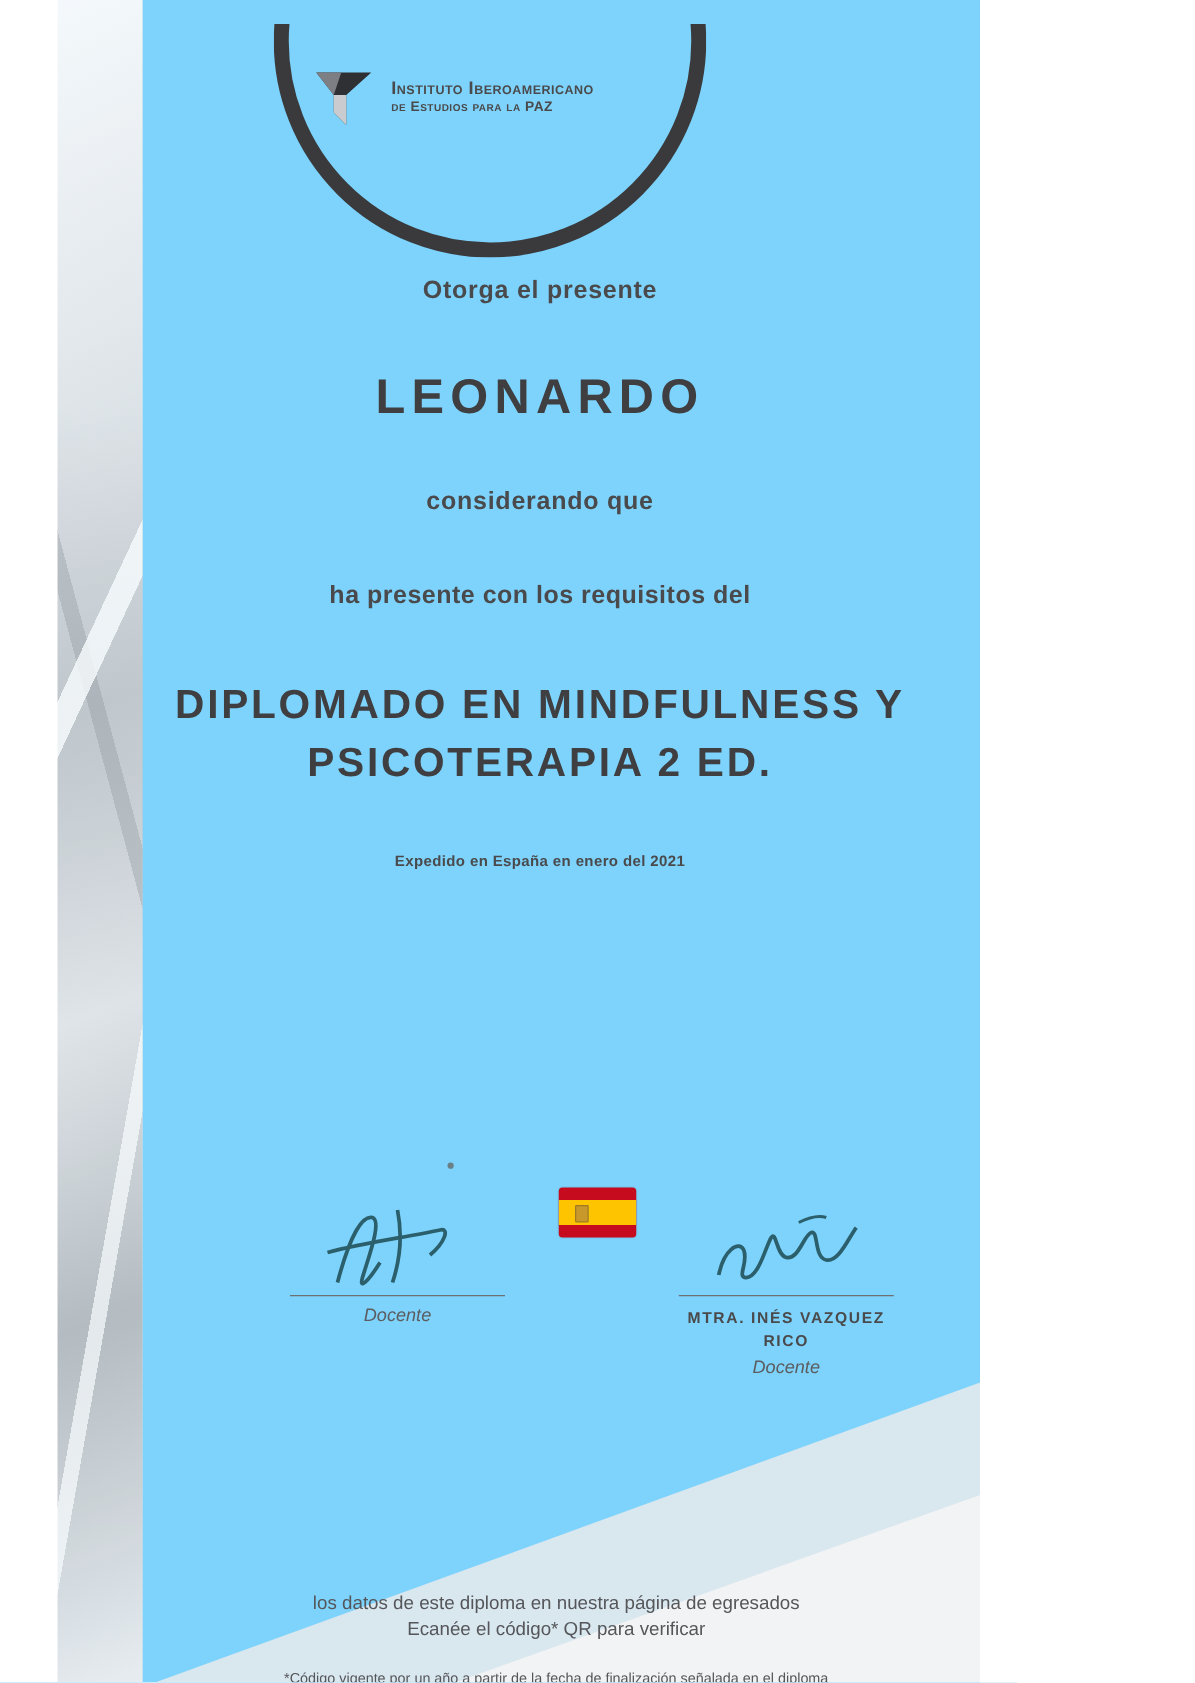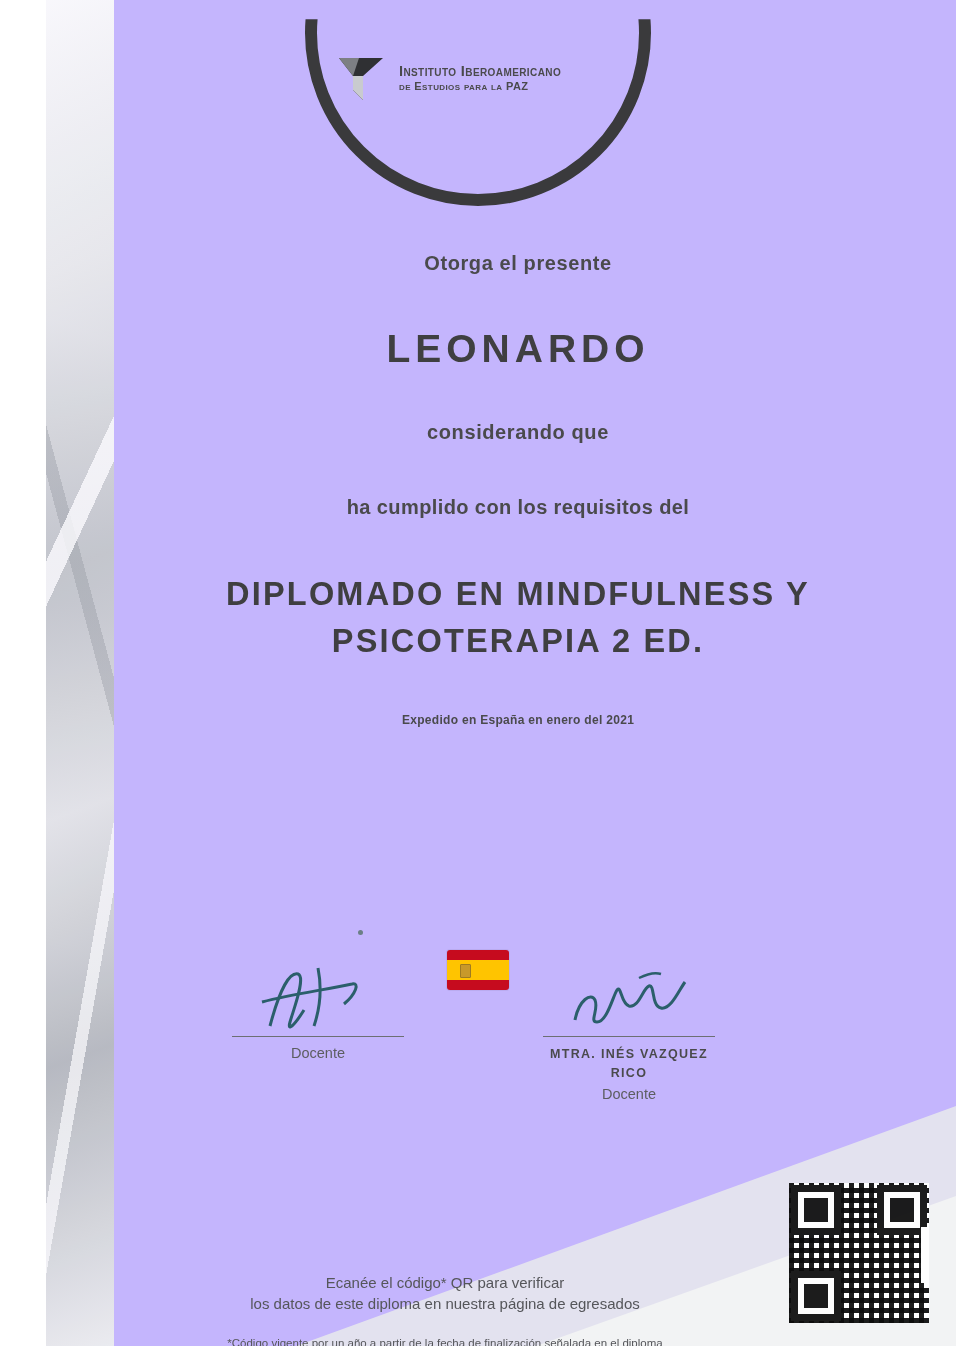--- a/index.html
+++ b/index.html
@@ -5,23 +5,23 @@
   html, body {
     margin: 0;
     padding: 0;
     background: #ffffff;
   }
   body {
     font-family: "Liberation Sans", sans-serif;
   }
   .page {
     position: relative;
-    width: 956px;
+    width: 784px;
     height: 1346px;
-    background: #c4b5fd;
+    background: #7dd3fc;
     overflow: hidden;
   }
 
   
   .left-band {
     position: absolute;
     left: 42px;
     top: 0;
     width: 72px;
     height: 1346px;
@@ -125,21 +125,21 @@
     font-weight: 600;
     white-space: nowrap;
   }
   .logo-text .paz { font-weight: 700; }
 
   
   .content {
     position: absolute;
     left: 120px;
     right: 40px;
-    top: 242px;
+    top: 211px;
     text-align: center;
     color: #4a4a4c;
   }
   .line-otorga {
     font-size: 20px;
     font-weight: 700;
     letter-spacing: 0.6px;
     margin-top: 10px;
   }
   .line-diploma {
@@ -252,20 +252,21 @@
     font-weight: 700;
     letter-spacing: 1.3px;
     line-height: 1.55;
     color: #4a4a4c;
   }
   .sig-role {
     font-size: 14.5px;
     font-weight: 400;
     color: #5c5d60;
     margin-top: 2px;
+    font-style: italic;
   }
 
   
   .qr {
     position: absolute;
     left: 789px;
     top: 1183px;
     width: 140px;
     height: 140px;
     background-color: #ffffff;
@@ -338,21 +339,21 @@
           <div class="l2"><span>de Estudios para la </span><span class="paz">PAZ</span></div>
         </div>
       </div>
     </div>
   </div>
 
   <div class="content">
     <div class="line-otorga">Otorga el presente</div>
     <div class="line-diploma">LEONARDO</div>
     <div class="line-considerando">considerando que</div>
-    <div class="line-requisitos">ha cumplido con los requisitos del</div>
+    <div class="line-requisitos">ha presente con los requisitos del</div>
     <div class="course-title">DIPLOMADO EN MINDFULNESS Y PSICOTERAPIA 2 ED.</div>
     <div class="line-expedido">Expedido en España en enero del 2021</div>
   </div>
 
   <div class="sig-dot"></div>
 
   <div class="flag">
     <div class="band-mid"></div>
     <div class="crest"></div>
   </div>
@@ -388,18 +389,18 @@
     <div class="eye tr">
         <i></i>
       </div>
     <div class="eye bl">
         <i></i>
       </div>
     <div class="quiet-r"></div>
   </div>
 
   <div class="footer">
+    <div class="f1">los datos de este diploma en nuestra página de egresados</div>
     <div class="f1">Ecanée el código* QR para verificar</div>
-    <div class="f1">los datos de este diploma en nuestra página de egresados</div>
     <div class="f2">*Código vigente por  un año a partir de la fecha de finalización señalada en el diploma</div>
   </div>
 
 </div>
 
 </body></html>

